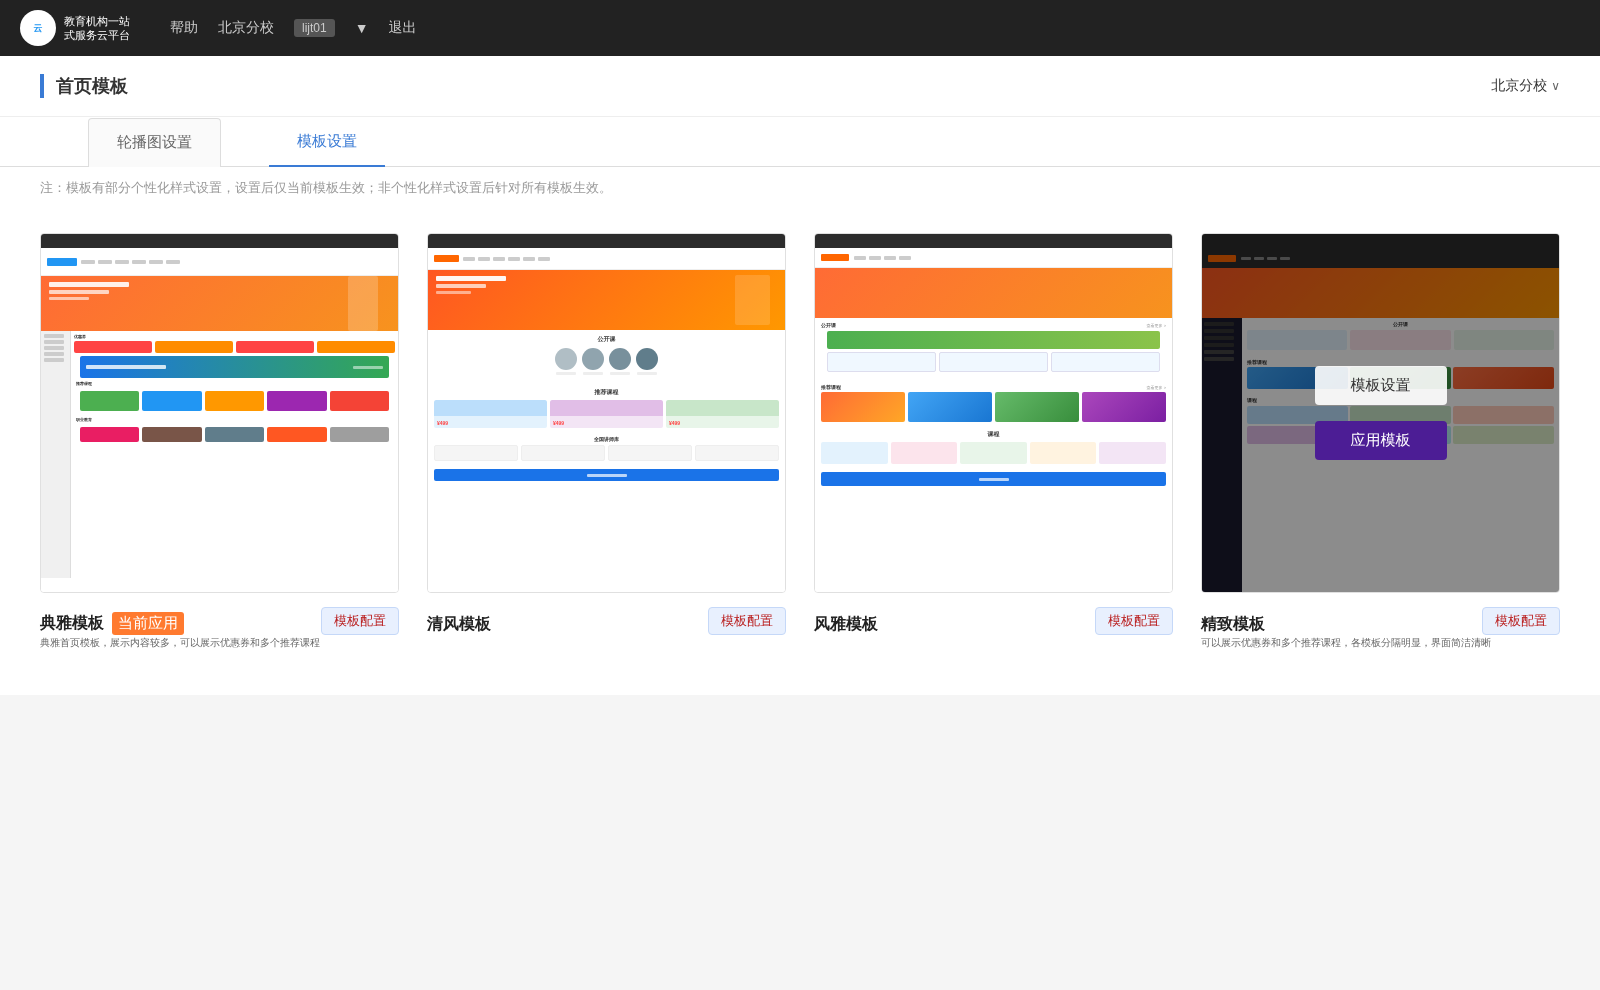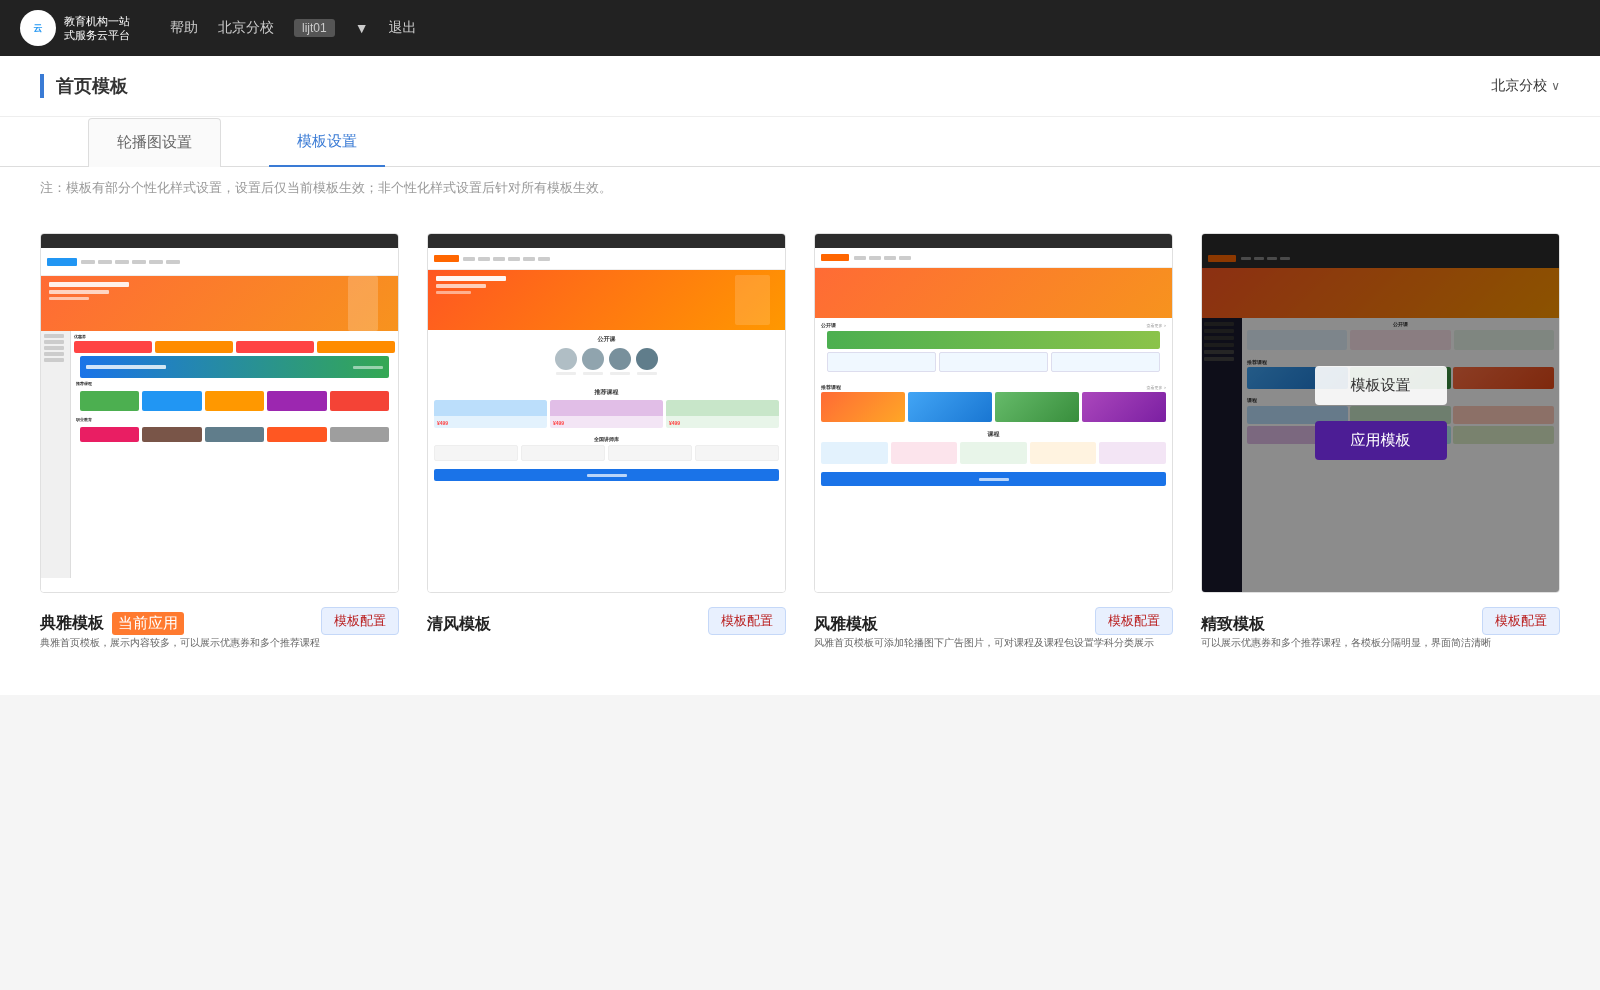--- a/index.html
+++ b/index.html
@@ -588,21 +588,20 @@
           </div>
         </div>
       </div>
       <div class="template-info">
         <div class="template-name-row">
           <div class="template-name">
             <span>风雅模板</span>
           </div>
           <button class="config-btn">模板配置</button>
         </div>
-        <p class="template-desc">风雅首页模板可添加轮播图下广告图片，可对课程及课程包设置学科分类展示</p>
       </div>
     </div>
 
     <div class="template-card">
       <div class="template-preview">
 
         <div class="template-preview-overlay">
           <button class="preview-btn">模板设置</button>
           <button class="apply-btn">应用模板</button>
         </div>

